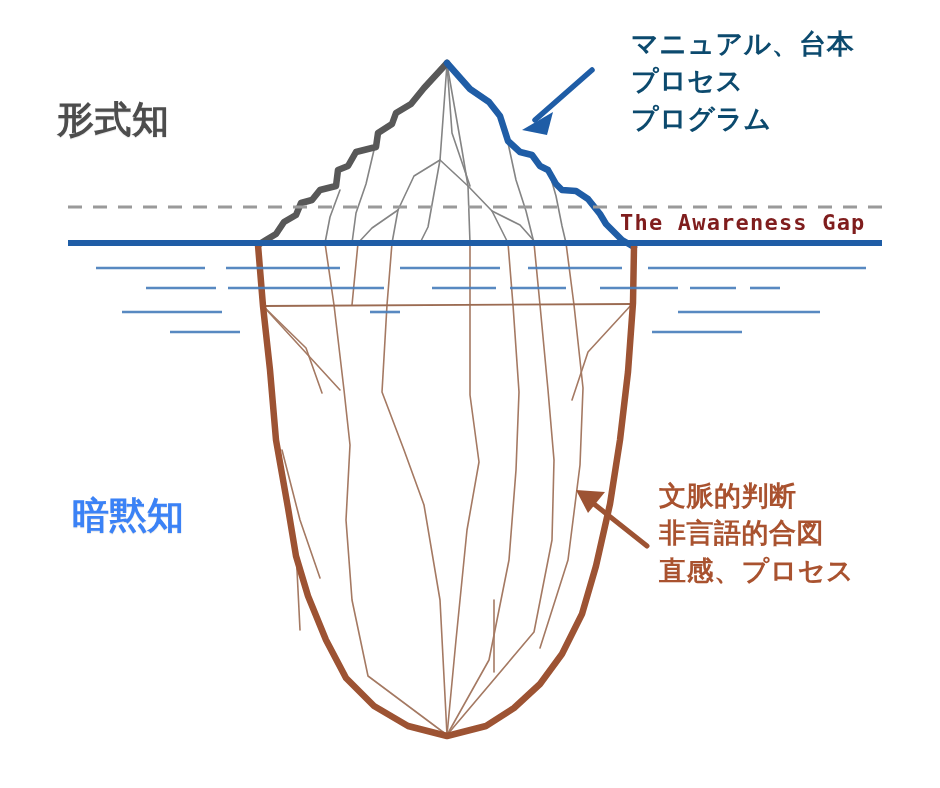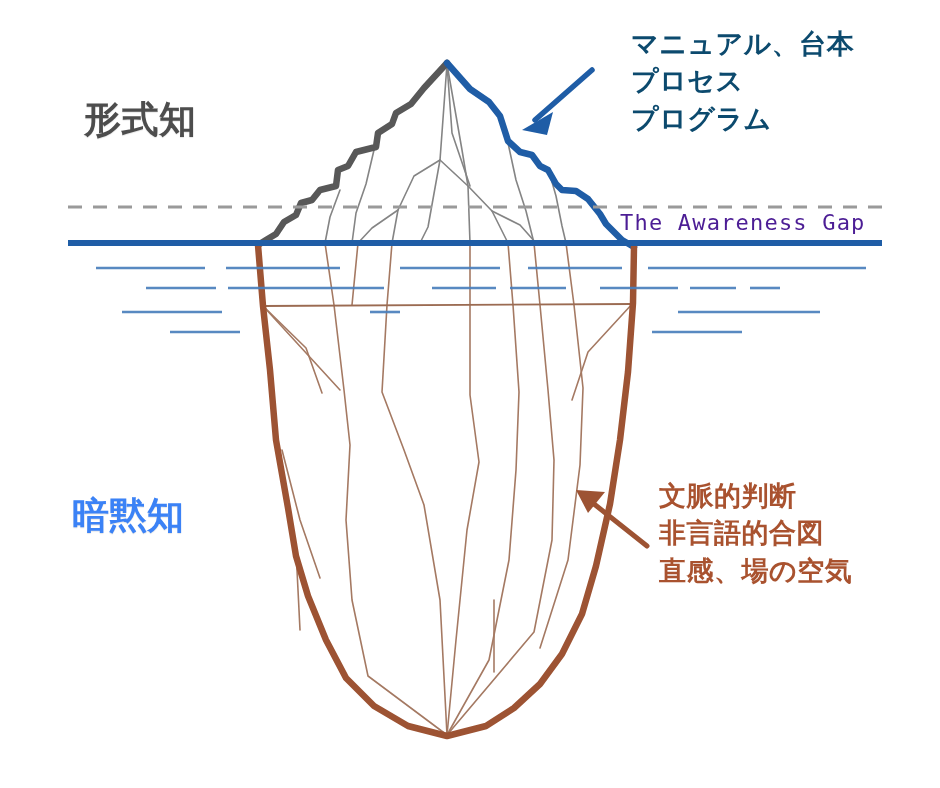--- a/index.html
+++ b/index.html
@@ -25,21 +25,21 @@
     height: 788px;
   }
   .label {
     position: absolute;
     white-space: pre;
     font-weight: bold;
     line-height: 1.30;
     letter-spacing: 0.5px;
   }
   #label-explicit {
-    left: 84px;
+    left: 57px;
     top: 96px;
     font-size: 37px;
     color: #4d4d4d;
     text-shadow: 0 1px 1px rgba(0,0,0,0.10);
   }
   #label-tacit {
     left: 72px;
     top: 492px;
     font-size: 37px;
     color: #3b82f6;
@@ -58,22 +58,22 @@
     font-size: 27px;
     color: #a9522f;
     line-height: 1.38;
   }
   #label-gap {
     position: absolute;
     left: 620px;
     top: 210px;
     font-family: "DejaVu Sans Mono", "Liberation Mono", monospace;
     font-size: 22px;
-    font-weight: normal;
-    color: #4c1d95;
+    font-weight: bold;
+    color: #7f1d1d;
     letter-spacing: 1.2px;
     white-space: pre;
   }
 </style>
 </head>
 <body>
 
 <div id="stage">
 
   <svg id="diagram" viewBox="0 0 940 788" xmlns="http://www.w3.org/2000/svg">
@@ -171,17 +171,17 @@
   <div class="label" id="label-explicit">形式知</div>
 
   <div class="label" id="label-tacit">暗黙知</div>
 
   <div class="label" id="label-explicit-items">マニュアル、台本
 プロセス
 プログラム</div>
 
   <div class="label" id="label-tacit-items">文脈的判断
 非言語的合図
-直感、場の空気</div>
+直感、プロセス</div>
 
   <div id="label-gap">The Awareness Gap</div>
 
 </div>
 
 </body></html>

